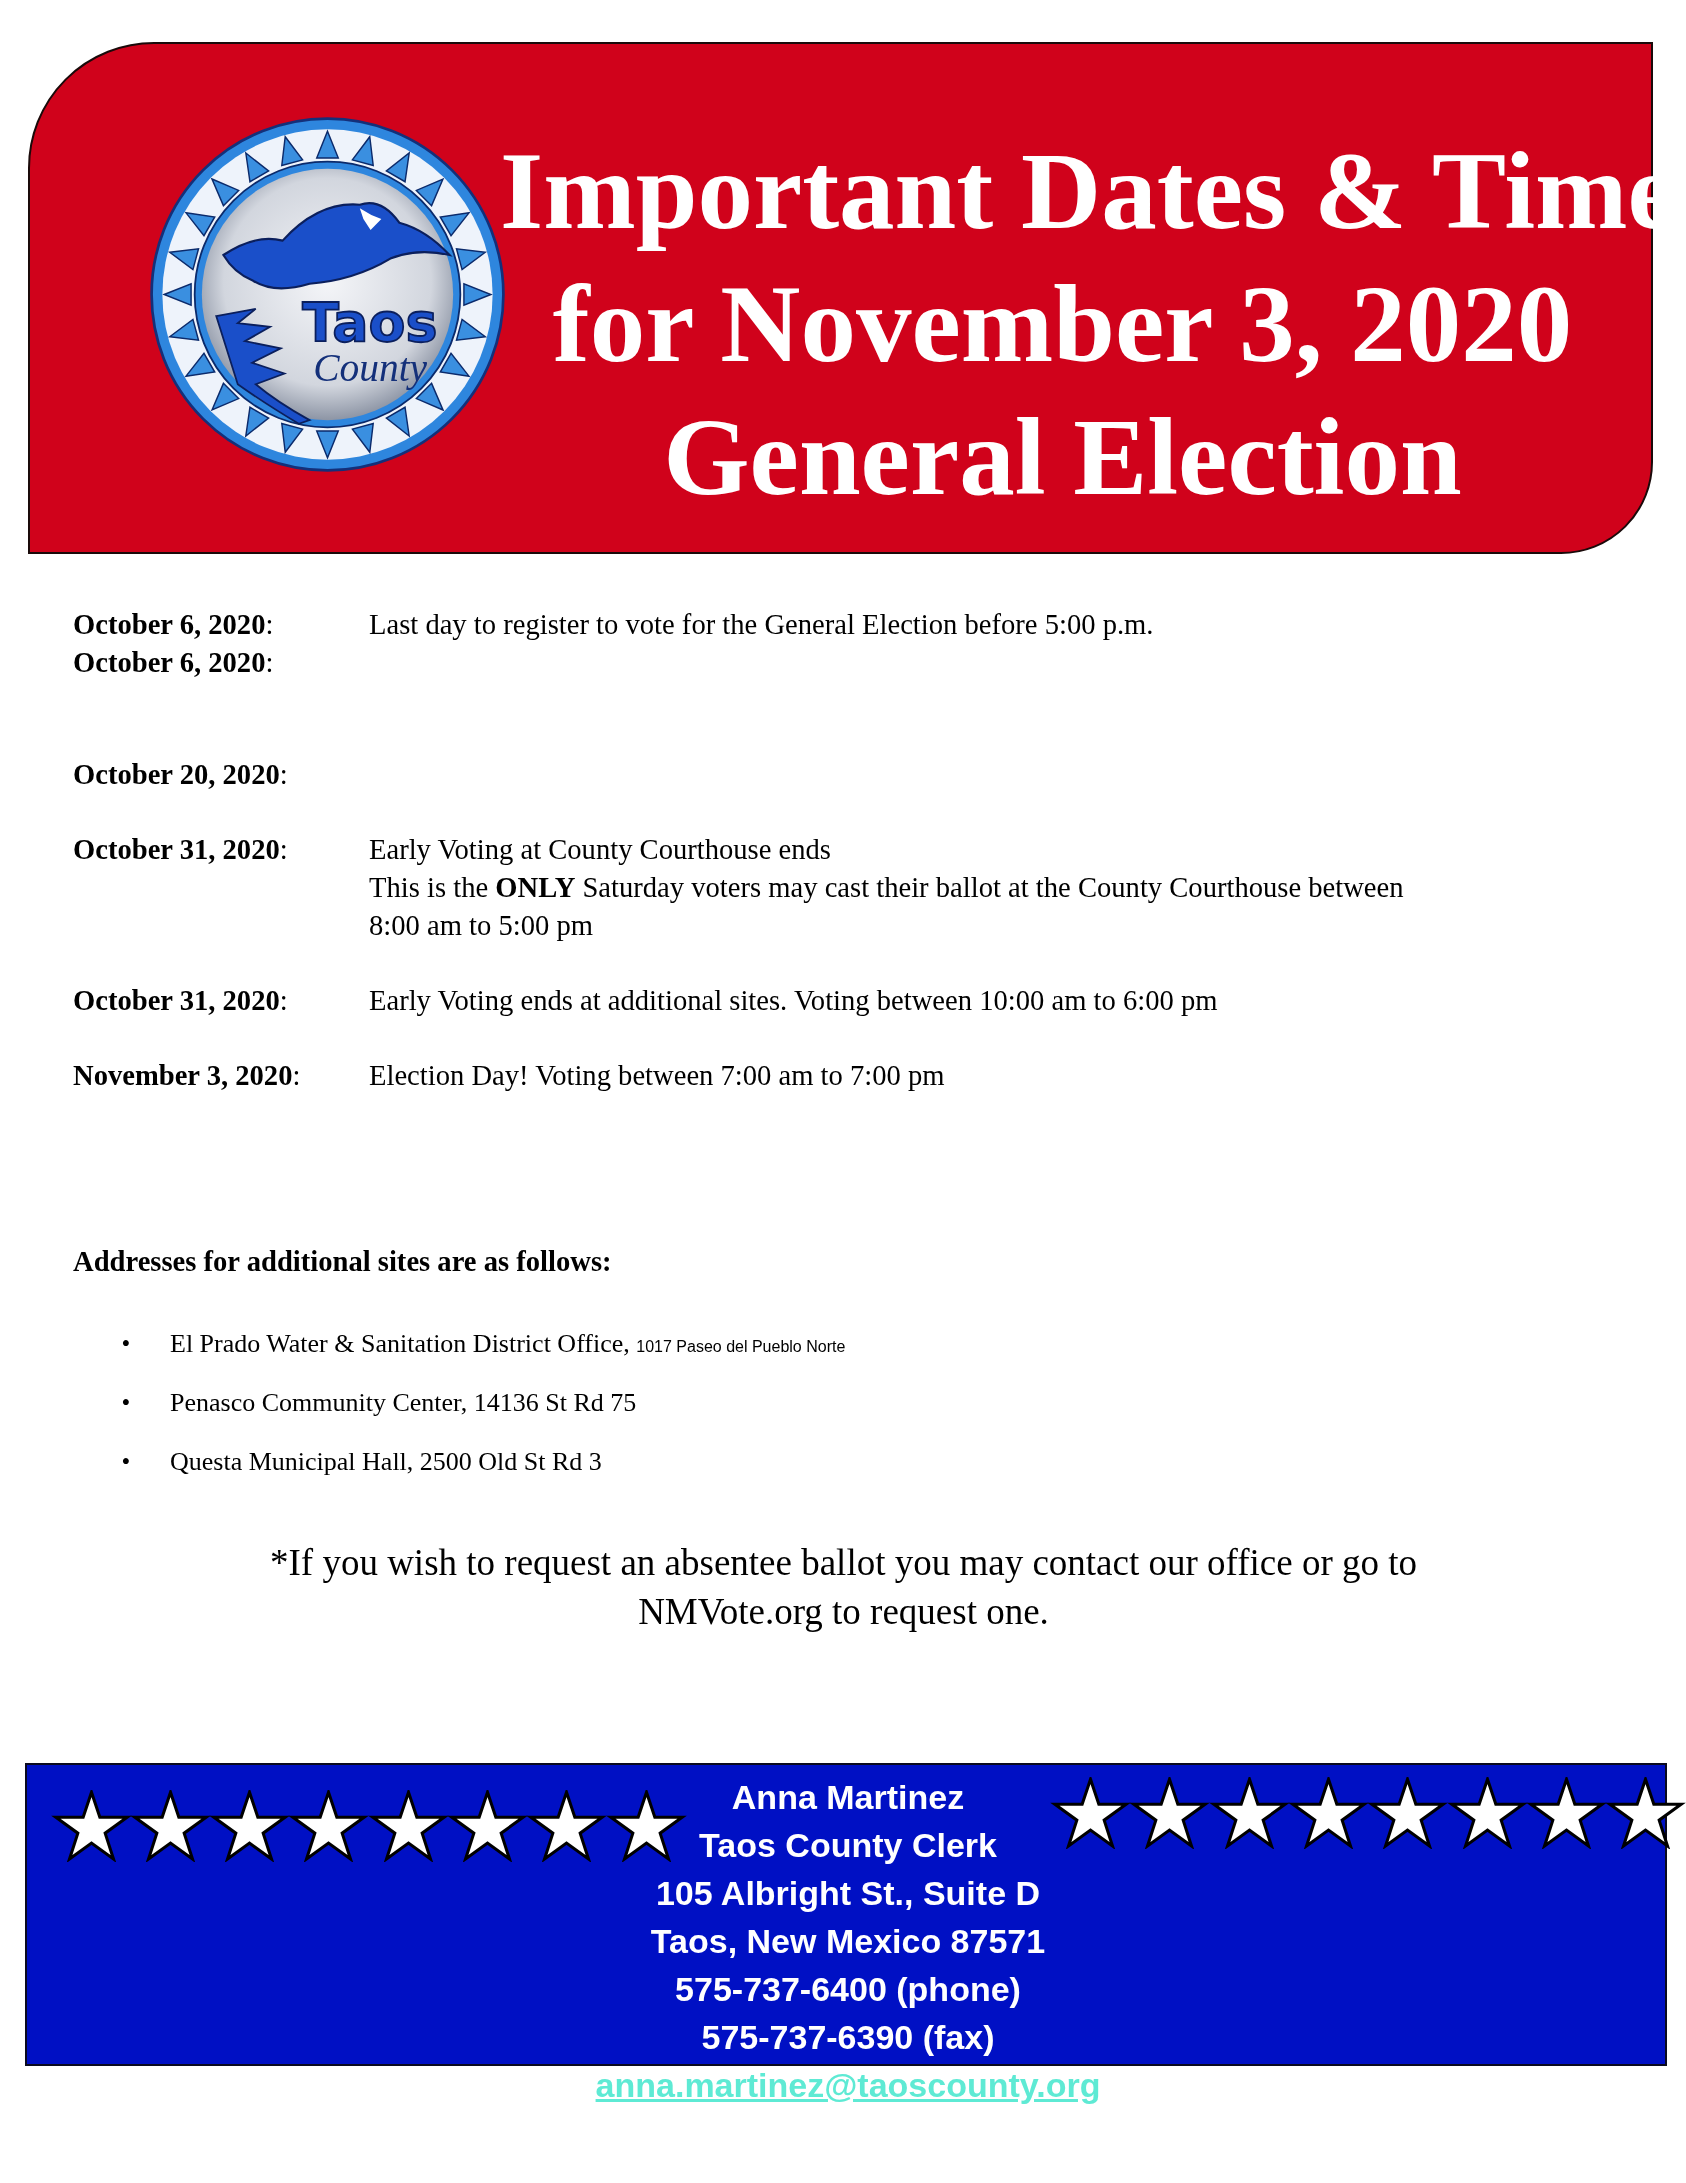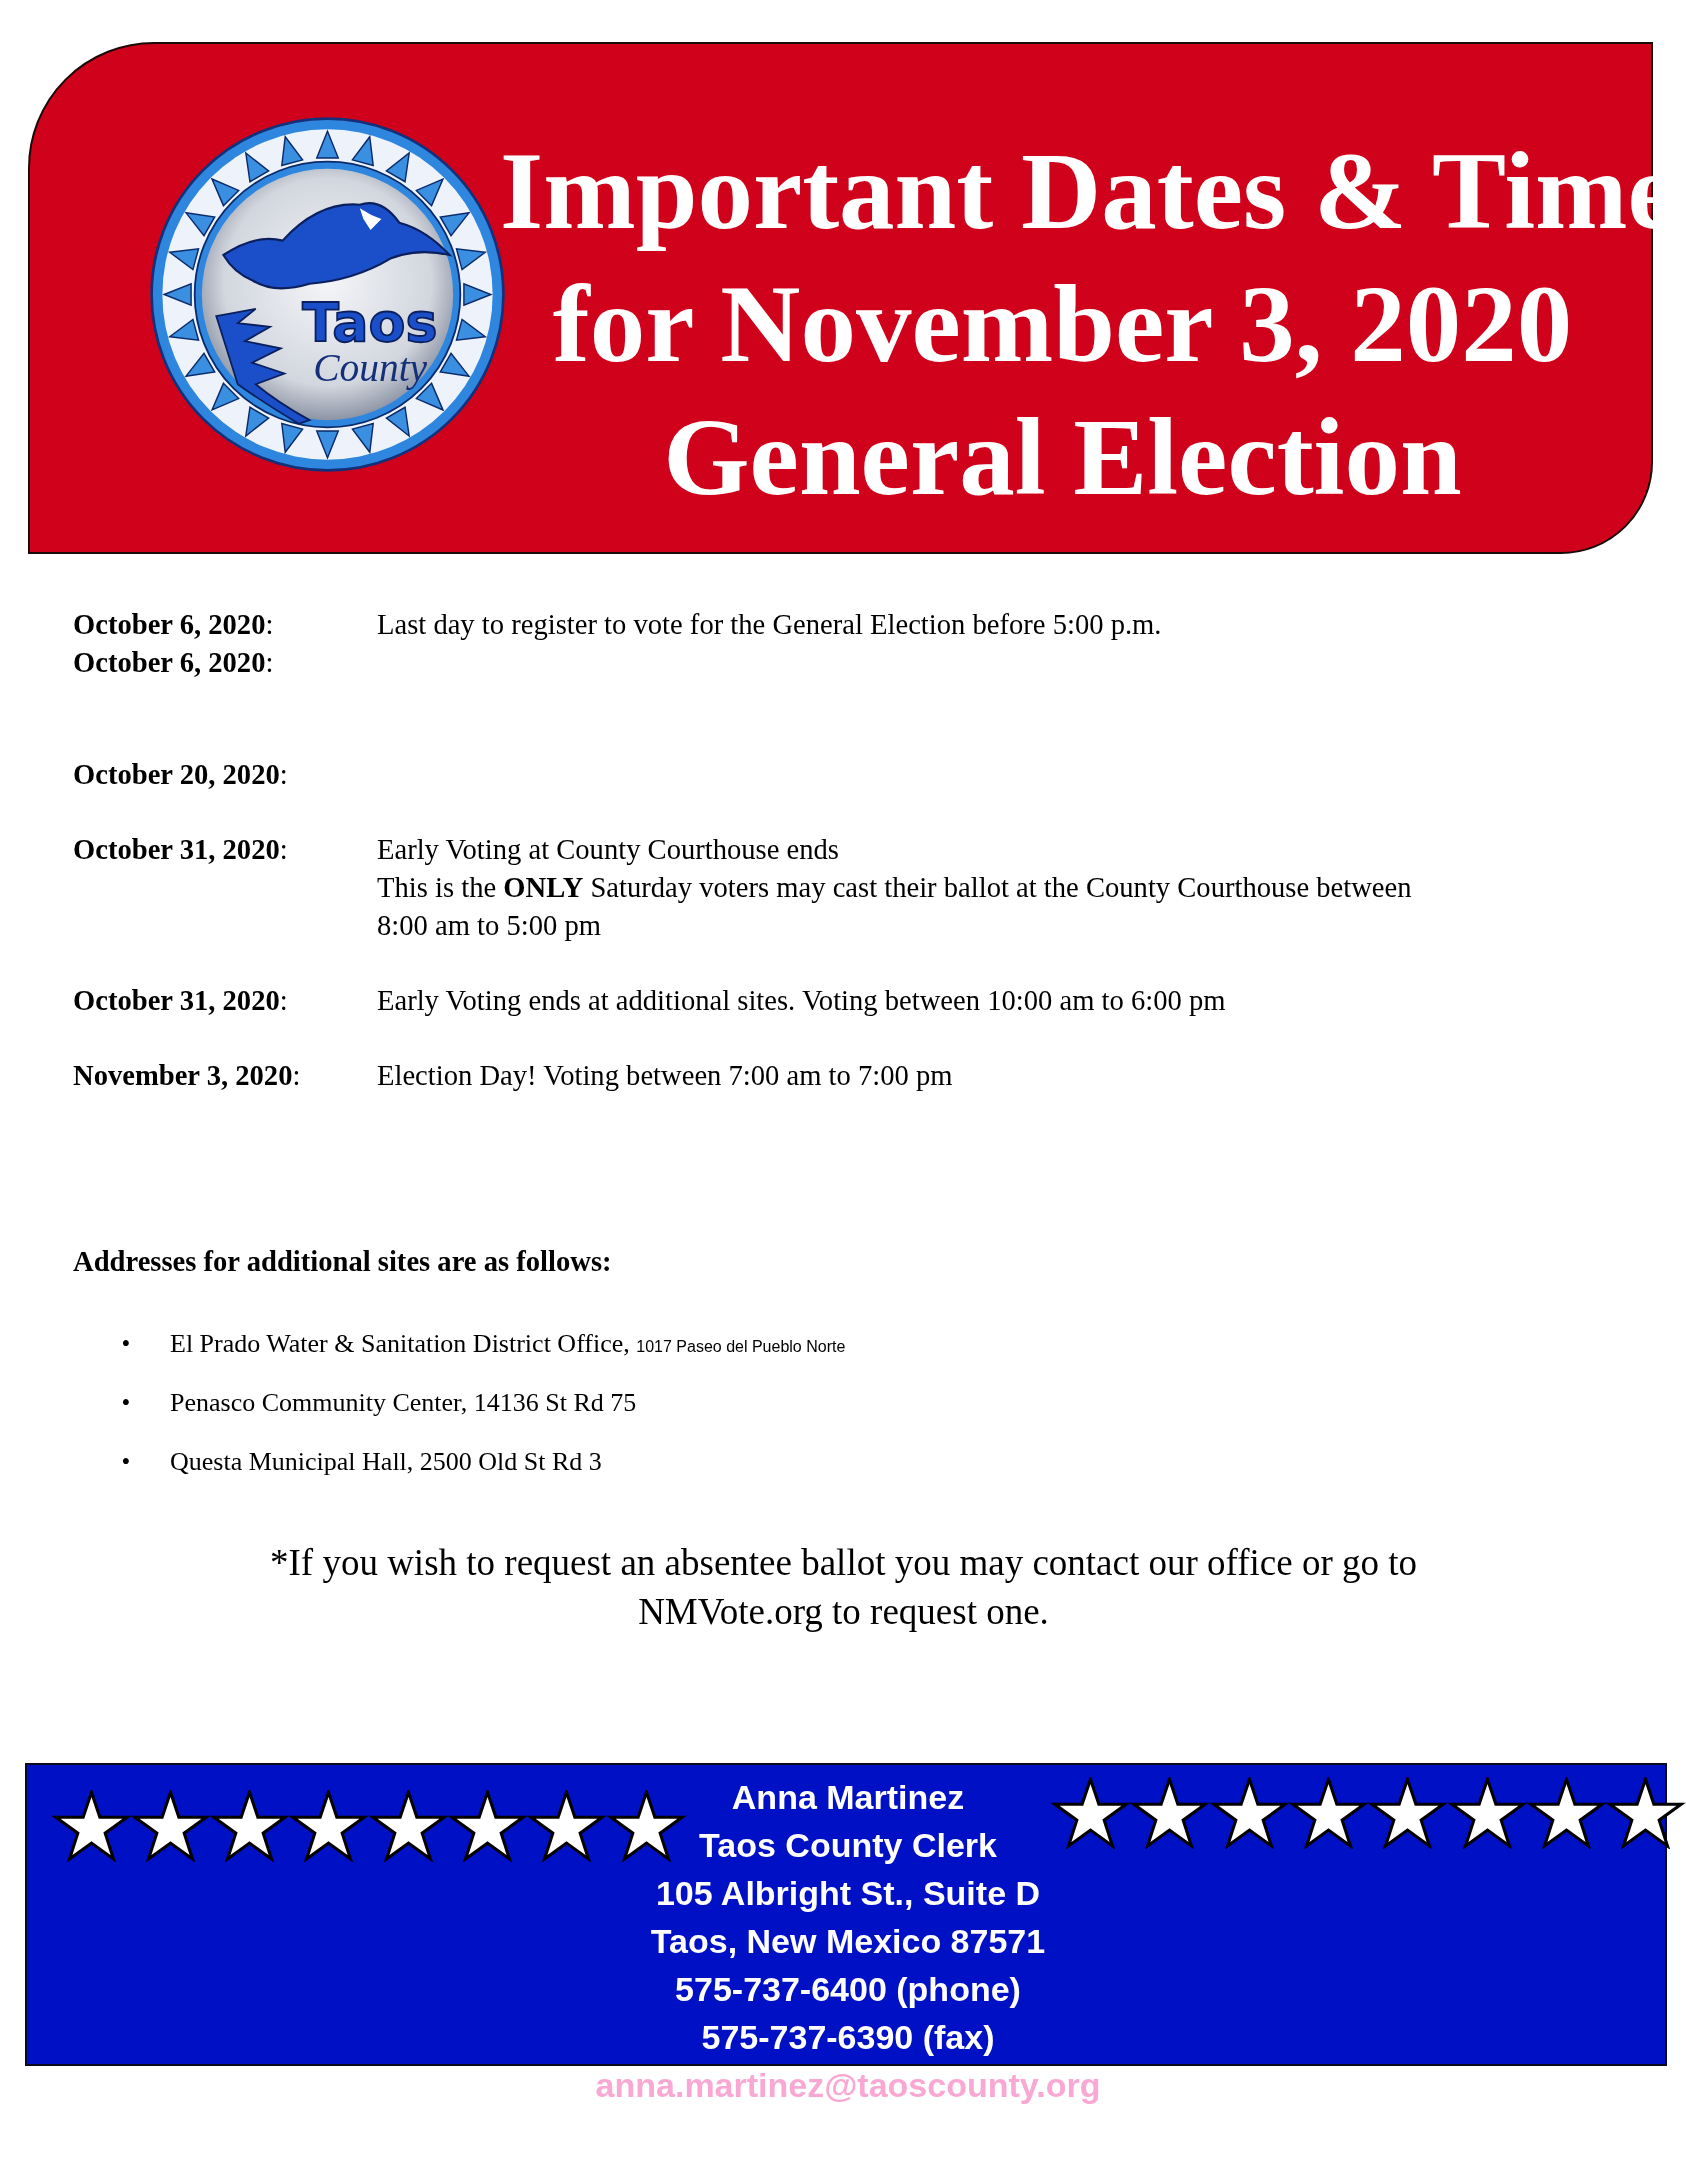--- a/index.html
+++ b/index.html
@@ -13,21 +13,21 @@
   .logo { position: absolute; left: 118px; top: 71px; width: 359px; height: 359px; }
   .title { position: absolute; left: 470px; top: 80px; width: 1125px; text-align: center;
            color: #fff; font-weight: bold; font-size: 111px; line-height: 133px; }
   .title div { white-space: nowrap; }
 
   
   .schedule { position: absolute; left: 73px; top: 606px; width: 1579px; font-size: 28.6px; line-height: 38px; }
   .row { display: flex; }
   .row .date { width: 296px; flex: none; }
   .row .date b { font-weight: bold; }
-  .row .desc { flex: 1; margin-left: 8px; }
+  .row .desc { flex: 1; }
   .gap { height: 37px; }
 
   .addr-head { position: absolute; left: 73px; top: 1246px; font-size: 28.6px; font-weight: bold; }
   .sites { position: absolute; left: 118px; top: 1325px; font-size: 26px; margin: 0; padding: 0; list-style: none; }
   .sites li { position: relative; padding-left: 52px; height: 59px; line-height: 37px; }
   .sites li .bullet { position: absolute; left: 3.4px; top: 0; font-size: 25px; }
   .sites .sans { font-family: "Liberation Sans", sans-serif; font-size: 16px; }
 
   .note { position: absolute; left: 50px; top: 1538px; width: 1587px; text-align: center;
           font-size: 37px; font-weight: normal; line-height: 49px; }
@@ -35,21 +35,21 @@
   
   .footer { position: absolute; left: 25px; top: 1763px; width: 1642px; height: 303px;
             background: #0010c4; border: 2.5px solid #0a0a20; box-sizing: border-box; }
   .stars { position: absolute; display: flex; }
   .stars.left { left: 23.5px; top: 25px; }
   .stars.right { left: 1023px; top: 11.8px; }
   .star { width: 81px; height: 72px; margin-right: -1.7px; }
   .contact { position: absolute; left: 0; top: 8.4px; width: 1642px; text-align: center;
              color: #fff; font-family: "Liberation Sans", sans-serif; font-weight: bold;
              font-size: 34px; line-height: 48px; }
-  .contact a { color: #f9a8d4; }
+  .contact a { color: #5eead4; text-decoration: underline; }
 </style>
 </head>
 <body>
 
 <div class="banner">
   <svg class="logo" viewBox="0 0 200 200">
     <defs>
       <radialGradient id="inner" cx="50%" cy="45%" r="55%">
         <stop offset="0%" stop-color="#f4f5f8"></stop>
         <stop offset="75%" stop-color="#d2d6de"></stop>

